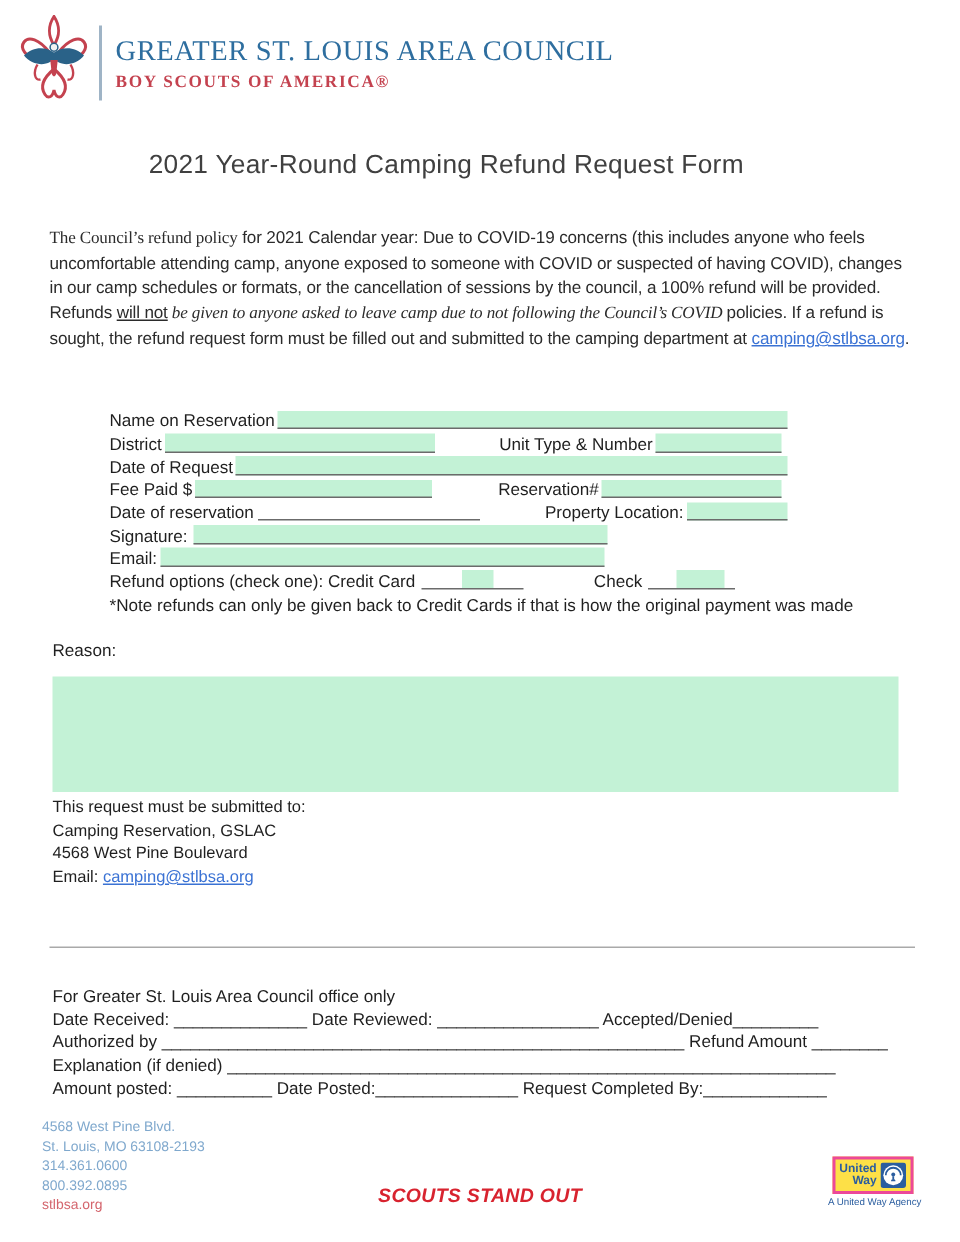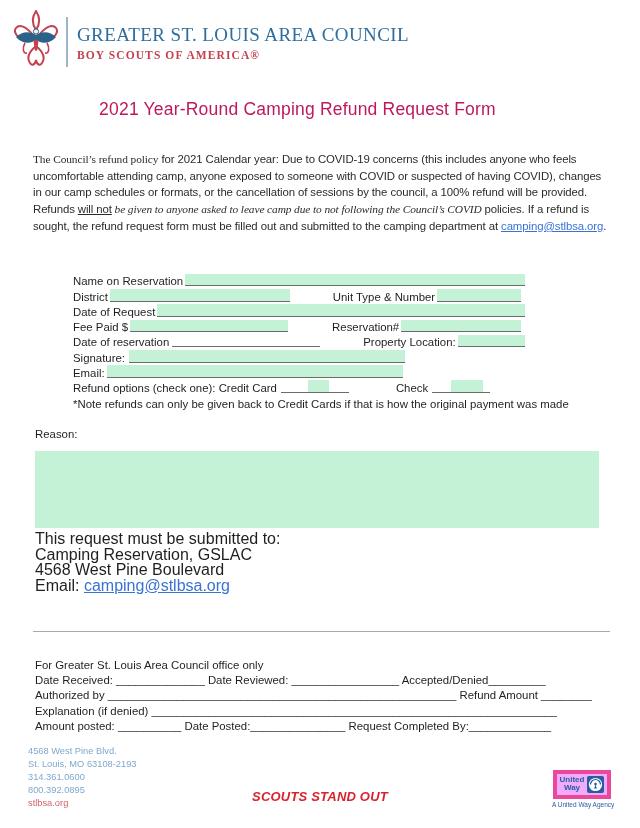--- a/index.html
+++ b/index.html
@@ -18,21 +18,21 @@
     font-family:"Liberation Serif", serif; font-size:19px; letter-spacing:.4px;
     color:#2e6e9f; white-space:nowrap;
   }
   .org-name {
     font-family:"Liberation Serif", serif; font-size:11.5px; font-weight:bold;
     letter-spacing:1.1px; color:#c4424f; margin-top:3px; white-space:nowrap;
   }
 
   
   .doc-title { left:0; top:99px; width:595px; text-align:center;
-    font-size:17.5px; color:#be185d; letter-spacing:.2px; }
+    font-size:17.5px; color:#404040; letter-spacing:.2px; }
 
   
   .policy { left:33px; top:151px; width:579px; font-size:11.4px; line-height:16.7px;
     letter-spacing:-.1px; color:#2b2b2b; }
   .serif   { font-family:"Liberation Serif", serif; }
   .ital    { font-family:"Liberation Serif", serif; font-style:italic; }
   .uline   { text-decoration:underline; }
   a.link   { color:#3a72d4; text-decoration:underline; cursor:pointer; }
 
   
@@ -49,35 +49,35 @@
   .cline { position:relative; border-bottom:1px solid #6b6b6b; height:12.5px;
     margin:0 0 1px 4px; }
   .cline .chip { position:absolute; bottom:0; height:12px; background:#c3f2d6; }
   .note { margin-top:1px; height:15px; }
 
   
   .reason-label { left:35px; top:428px; font-size:11.4px; color:#1f1f1f; }
   .reason-box { left:35px; top:451px; width:564px; height:77px; background:#c3f2d6; }
 
   
-  .submit-to { left:35px; top:531px; font-size:16px; line-height:15.6px; color:#1f1f1f; }
+  .submit-to { left:35px; top:531px; font-size:11px; line-height:15.6px; color:#1f1f1f; }
 
   
   .rule { left:33px; top:631px; width:577px; height:1px; background:#a9a9a9; }
   .office { left:35px; top:642px; width:577px; font-size:11.4px; line-height:15.2px;
     color:#1f1f1f; white-space:nowrap;margin-top:16px; }
 
   
   .f-address { left:28px; top:745px; font-size:9.3px; line-height:13px; color:#7fa8cd; }
   .f-address .red { color:#d4656d; }
   .slogan { left:0; top:789px; width:640px; text-align:center;
     font-size:13px; font-weight:bold; font-style:italic; color:#d8232f; letter-spacing:.2px; }
   .uw { left:552px; top:768px; width:60px; text-align:center; }
   .uw-box { display:inline-flex; align-items:center; gap:3px;
-    border:4px solid #ec4899; padding:2px 3px; background:#f0abfc; }
+    border:2px solid #ec4899; padding:2px 3px; background:#fde047;text-align:right; }
   .uw-words { font-size:8px; font-weight:bold; line-height:8px; color:#2a5d9f; }
   .uw-tag { font-size:6.5px; color:#2a5d9f; margin-top:2px; white-space:nowrap; }
 </style>
 </head>
 <body>
 
 <div class="page">
 
   <svg class="abs logo" viewBox="0 0 48 58" xmlns="http://www.w3.org/2000/svg">
     <path d="M24 1 C20 7 20 14 24 20 C28 14 28 7 24 1 Z" fill="none" stroke="#c4424f" stroke-width="2"></path>

